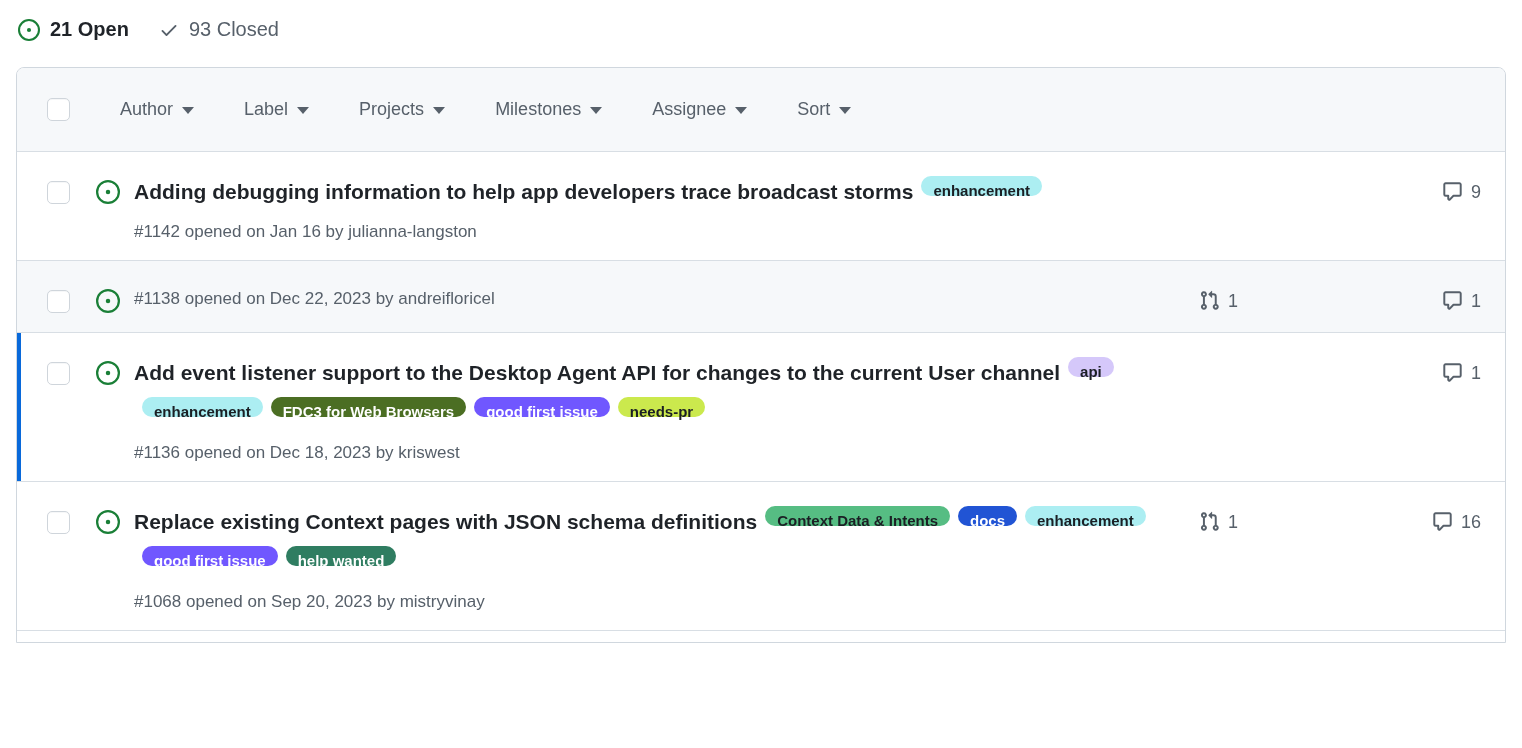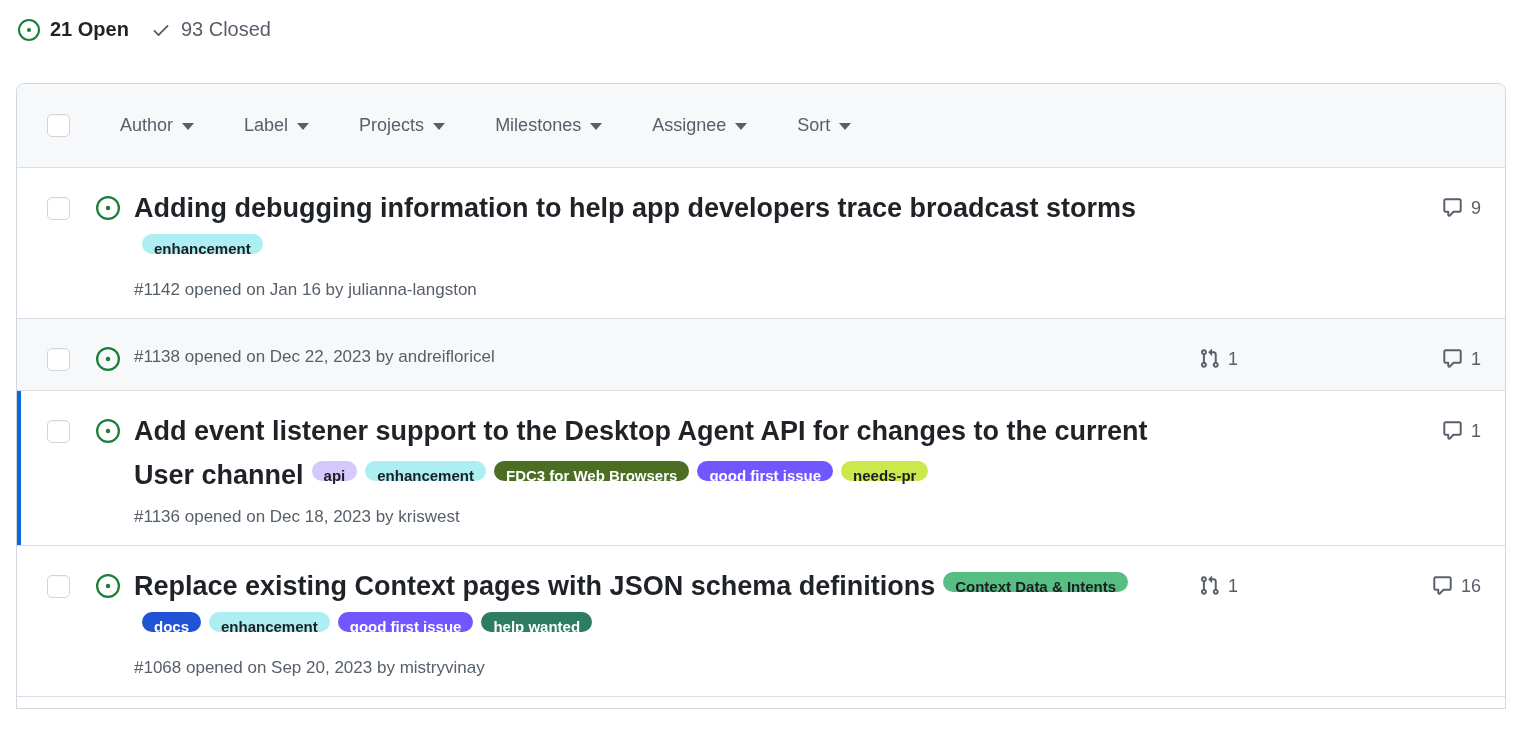--- a/index.html
+++ b/index.html
@@ -2,46 +2,46 @@
 <html><head>
 <meta charset="utf-8">
 <style>
   * { box-sizing: border-box; margin: 0; padding: 0; }
   html, body { background: #ffffff; font-family: "Liberation Sans", "DejaVu Sans", sans-serif; color: #1f2328; }
   body { width: 1522px; height: 748px; overflow: hidden; }
 
   .page { padding: 14px 16px 0 16px; }
 
   
-  .state-summary { display: flex; align-items: flex-start; gap: 6px; padding: 4px 0 6px 2px; }
+  .state-summary { display: flex; align-items: flex-start; gap: 14px; padding: 4px 0 6px 2px; }
   .state-item { display: inline-flex; align-items: center; gap: 10px; font-size: 20px; cursor: pointer; }
   .state-item.open { font-weight: bold; color: #1f2328; }
   .state-item.closed { color: #57606a; margin-left: 16px; }
   .state-item .oct { display: inline-flex; }
 
   
-  .list-box { margin-top: 36px; border: 1px solid #d0d7de; border-radius: 8px 8px 0 0; overflow: hidden; background: #fff; }
+  .list-box { margin-top: 20px; border: 1px solid #d0d7de; border-radius: 8px 8px 0 0; overflow: hidden; background: #fff; }
 
   
   .filter-bar { background: #f6f8fa; display: flex; align-items: center; padding: 30px 28px 30px 30px; }
   .filter-list { display: flex; align-items: center; gap: 50px; margin-left: 50px; }
   .filter-item { display: inline-flex; align-items: center; gap: 9px; font-size: 18px; color: #57606a; background: none; border: none; cursor: pointer; font-family: inherit; }
   .caret { width: 0; height: 0; border-left: 6px solid transparent; border-right: 6px solid transparent; border-top: 7px solid #57606a; display: inline-block; margin-top: 2px; }
 
   .checkbox { width: 23px; height: 23px; border: 1px solid #cfd5db; border-radius: 5px; background: #fff; flex: none; cursor: pointer; box-shadow: inset 0 1px 0 rgba(208,215,222,.2); }
 
   
   .issue-row { display: flex; border-top: 1px solid #d8dee4; padding: 20px 16px 18px 30px; position: relative; background: #fff; }
   .issue-row.hovered { background: #f6f8fa; }
   .issue-row.selected { box-shadow: inset 4px 0 0 #0969da; }
   .issue-row .checkbox { margin-top: 9px; }
   .row-icon { flex: none; margin: 8px 0 0 26px; display: inline-flex; }
   .row-main { flex: 1 1 auto; min-width: 0; margin-left: 14px; max-width: 1047px; }
   .title-line { line-height: 40px; }
-  .issue-title { font-size: 27px; font-weight: bold; color: #1f2328; cursor: pointer; }
+  .issue-title { font-size: 21px; font-weight: bold; color: #1f2328; cursor: pointer; }
   .label-pill { display: inline-block; vertical-align: 3px; height: 20px; line-height: 30px; border-radius: 15px; padding: 0 12px; font-size: 15px; font-weight: bold; margin-left: 8px; white-space: nowrap; cursor: pointer; }
   .issue-meta { margin-top: 8px; font-size: 17px; color: #57606a; }
 
   .row-side { flex: none; width: 300px; display: flex; justify-content: space-between; padding-left: 18px; }
   .side-slot { display: inline-flex; align-items: flex-start; gap: 8px; color: #57606a; font-size: 18px; margin-top: 9px; height: 24px; cursor: pointer; }
   .side-slot .count { line-height: 22px; }
   .side-slot.empty { visibility: hidden; }
   .comment-slot { min-width: 64px; justify-content: flex-end; }
 
   .partial-row { border-top: 1px solid #d8dee4; height: 12px; background: #fff; }

